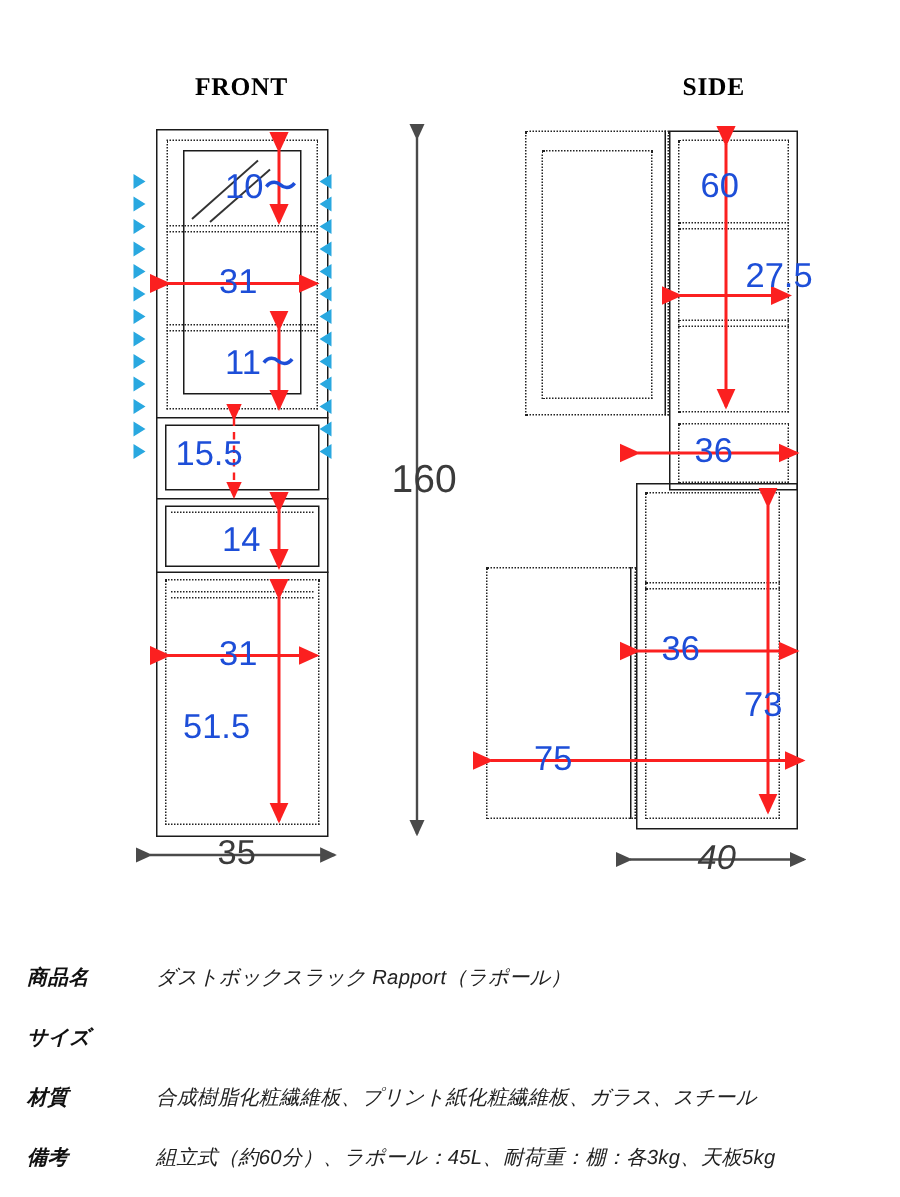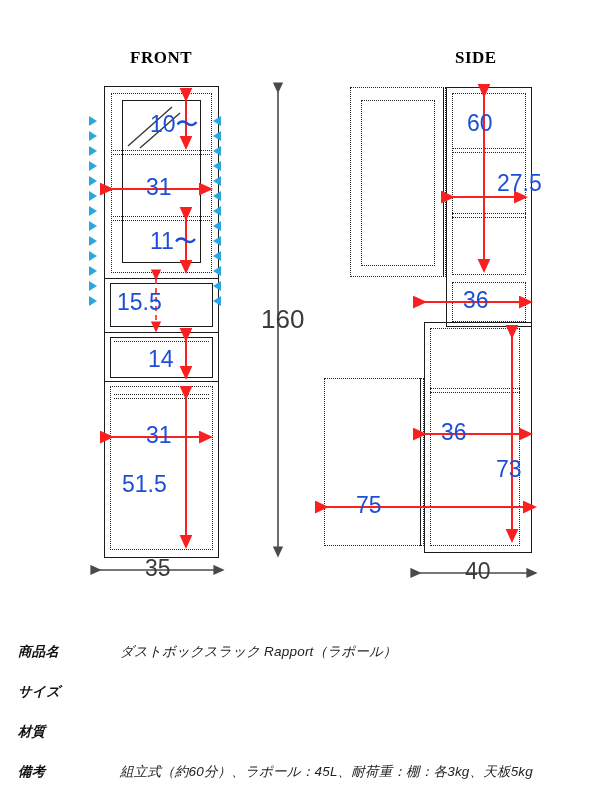--- a/index.html
+++ b/index.html
@@ -128,21 +128,20 @@
     color: #111;
     letter-spacing: 0.3px;
   }
   .spec-val {
     position: absolute;
     left: 104px; top: 0;
     font-size: 13.5px;
     color: #222;
     letter-spacing: 0.2px;
     white-space: nowrap;
-    margin-left: 16px;
   }
 </style>
 </head>
 <body>
 
 <div id="diagram-area">
 
   <div class="view-title" id="front-title">FRONT</div>
   <div class="view-title" id="side-title">SIDE</div>
 
@@ -319,35 +318,36 @@
   <div class="dim-label" style="left:122px; top:473px;">51.5</div>
   <div class="gray-label" style="left:145px; top:557px;">35</div>
   <div class="gray-label" style="left:261px; top:306px; font-size:26px;">160</div>
 
   <div class="dim-label" style="left:467px; top:112px;">60</div>
   <div class="dim-label" style="left:497px; top:172px;text-align:center;">27.5</div>
   <div class="dim-label" style="left:463px; top:289px;">36</div>
   <div class="dim-label" style="left:441px; top:421px;">36</div>
   <div class="dim-label" style="left:496px; top:458px;">73</div>
   <div class="dim-label" style="left:356px; top:494px;">75</div>
-  <div class="gray-label" style="left:465px; top:560px;">40</div>
+  <div class="gray-label" style="left:465px; top:560px;font-style:italic;">40</div>
 </div>
 
 <div id="spec-table">
 
   <div class="spec-row" style="top:18px;">
     <div class="spec-key">商品名</div>
     <div class="spec-val">ダストボックスラック Rapport（ラポール）</div>
   </div>
 
   <div class="spec-row" style="top:58px;">
     <div class="spec-key">サイズ</div>
   </div>
 
   <div class="spec-row" style="top:98px;">
     <div class="spec-key">材質</div>
+    <div class="spec-val">合成樹脂化粧繊維板、プリント紙化粧繊維板、ガラス、スチール</div>
   </div>
 
   <div class="spec-row" style="top:138px;">
     <div class="spec-key">備考</div>
     <div class="spec-val">組立式（約60分）、ラポール：45L、耐荷重：棚：各3kg、天板5kg</div>
   </div>
 </div>
 
 </body></html>

